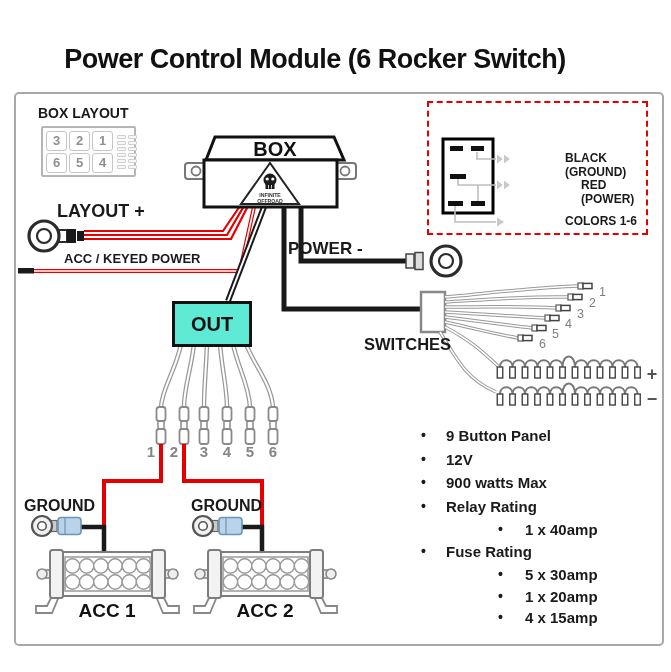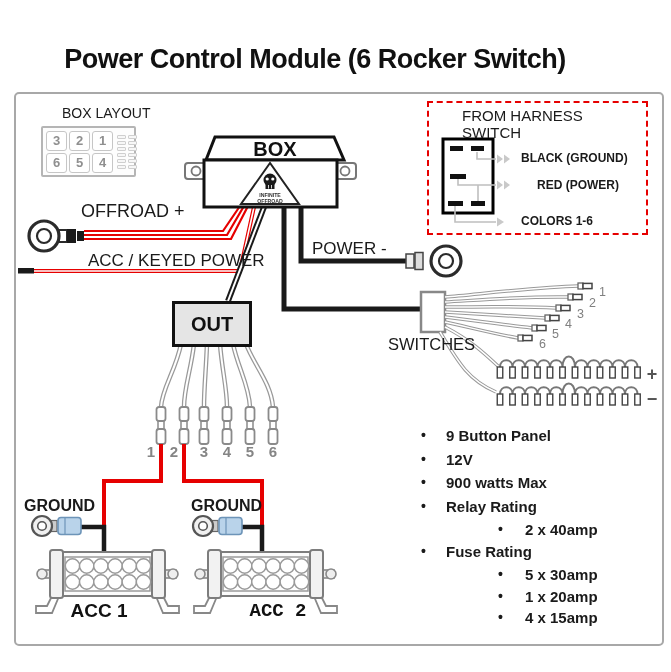--- a/index.html
+++ b/index.html
@@ -1,41 +1,41 @@
 <!DOCTYPE html>
 <html><head>
 <meta charset="utf-8">
 <style>
   html,body{margin:0;padding:0;background:#fff;}
   .canvas{position:relative;width:671px;height:672px;background:#fff;
           font-family:"Liberation Sans",sans-serif;overflow:hidden;}
   .abs{position:absolute;}
-  .b{font-weight:normal;color:#1a1a1a;margin-left:24px;}
+  .b{font-weight:bold;color:#1a1a1a;}
   #page-title{left:0;top:44px;width:630px;text-align:center;font-size:27px;font-weight:bold;color:#111;letter-spacing:-0.5px;}
   #outer-border{left:14px;top:92px;width:646px;height:550px;border:2px solid #a8a8a8;border-radius:5px;}
   .wiring{position:absolute;left:0;top:0;}
   
   #boxlayout-label{left:38px;top:105px;font-size:14px;}
   #boxlayout-grid{left:41px;top:126px;width:95px;height:51px;border:2px solid #b5b5b5;border-radius:2px;
                   background:#fdfdfd;display:flex;align-items:center;padding:1px;box-sizing:border-box;}
   .cellgrid{display:grid;grid-template-columns:repeat(3,21px);grid-auto-rows:20px;gap:2px;margin-left:2px;}
   .cellgrid span{border:1.5px solid #c6c6c6;border-radius:3px;color:#8f8f8f;font-weight:bold;font-size:13px;
                  display:flex;align-items:center;justify-content:center;background:#fff;}
   .fusecol{display:grid;grid-template-columns:repeat(2,9px);grid-auto-rows:4px;gap:2px;margin-left:4px;}
   .fusecol i{border:1px solid #cfcfcf;border-radius:1px;background:#f7f7f7;}
   
   #harness-box{left:427px;top:101px;width:221px;height:134px;border:2px dashed #e60000;box-sizing:border-box;}
   #harness-title{left:9px;top:4px;font-size:15px;}
-  .harness-lbl{font-size:12px;font-weight:bold;color:#1a1a1a;}
+  .harness-lbl{font-size:12px;font-weight:bold;color:#1a1a1a;margin-left:44px;}
   
   #battery-label{left:57px;top:201px;font-size:18px;}
-  #acc-label{left:64px;top:251px;font-size:17px;}
+  #acc-label{left:64px;top:251px;font-size:13px;}
   #ground-label{left:288px;top:239px;font-size:17px;}
   #switches-label{left:364px;top:335px;font-size:16.5px;text-align:right;}
-  #out-box{left:172px;top:301px;width:74px;height:40px;border:3.5px solid #111;background:#e5e5e5;
+  #out-box{left:172px;top:301px;width:74px;height:40px;border:3.5px solid #111;background:#5eead4;
            display:flex;align-items:center;justify-content:center;font-size:20px;font-weight:bold;color:#111;}
   .gnd-sm{font-size:16px;font-weight:bold;color:#1a1a1a;}
   .acc-lbl{width:96px;text-align:center;font-size:19px;font-weight:bold;color:#111;}
   
   #specs{left:406px;top:427px;width:250px;}
   .spec-row{position:relative;height:23.5px;font-size:15px;font-weight:bold;color:#1a1a1a;}
   .spec-row.lv2{height:21.5px;}
   .spec-row .dot{position:absolute;left:15px;top:0;font-size:14px;}
   .spec-row .txt{position:absolute;left:40px;top:0;}
   .spec-row.lv2 .dot{left:92px;}
@@ -328,27 +328,26 @@
         <i></i>
         <i></i>
         <i></i>
         <i></i>
         <i></i>
         <i></i>
     </div>
   </div>
 
   <div class="abs" id="harness-box">
-    <div class="abs b" id="harness-title">FROM HARNESS SWITCH</div>
     <div class="abs harness-lbl" style="left:92px;top:48px;">BLACK (GROUND)</div>
-    <div class="abs harness-lbl" style="left:108px;top:75px;text-align:right;">RED (POWER)</div>
+    <div class="abs harness-lbl" style="left:108px;top:75px;">RED (POWER)</div>
     <div class="abs harness-lbl" style="left:92px;top:111px;">COLORS 1-6</div>
   </div>
 
-  <div class="abs b" id="battery-label">OFFROAD +</div>
+  <div class="abs b" id="battery-label">LAYOUT +</div>
   <div class="abs b" id="acc-label">ACC / KEYED POWER</div>
   <div class="abs b" id="ground-label">POWER -</div>
   <div class="abs b" id="switches-label">SWITCHES</div>
 
   <div class="abs" id="out-box">
     <span>OUT</span>
   </div>
 
   <div class="abs" id="specs">
     <div class="spec-row lv1">
@@ -362,21 +361,21 @@
     <div class="spec-row lv1">
         <span class="dot">•</span>
         <span class="txt">900 watts Max</span>
       </div>
     <div class="spec-row lv1">
         <span class="dot">•</span>
         <span class="txt">Relay Rating</span>
       </div>
     <div class="spec-row lv2">
         <span class="dot">•</span>
-        <span class="txt">2 x 40amp</span>
+        <span class="txt">1 x 40amp</span>
       </div>
     <div class="spec-row lv1">
         <span class="dot">•</span>
         <span class="txt">Fuse Rating</span>
       </div>
     <div class="spec-row lv2">
         <span class="dot">•</span>
         <span class="txt">5 x 30amp</span>
       </div>
     <div class="spec-row lv2">
@@ -385,16 +384,16 @@
       </div>
     <div class="spec-row lv2">
         <span class="dot">•</span>
         <span class="txt">4 x 15amp</span>
       </div>
   </div>
 
   <div class="abs gnd-sm" style="left:24px;top:497px;">GROUND</div>
   <div class="abs gnd-sm" style="left:191px;top:497px;">GROUND</div>
 
-  <div class="abs acc-lbl" style="left:51px;top:600px;">ACC 1</div>
-  <div class="abs acc-lbl" style="left:230px;top:600px;font-family:Liberation Mono, monospace;">ACC 2</div>
+  <div class="abs acc-lbl" style="left:59px;top:600px;">ACC 1</div>
+  <div class="abs acc-lbl" style="left:217px;top:600px;">ACC 2</div>
 
 </div>
 
 </body></html>

